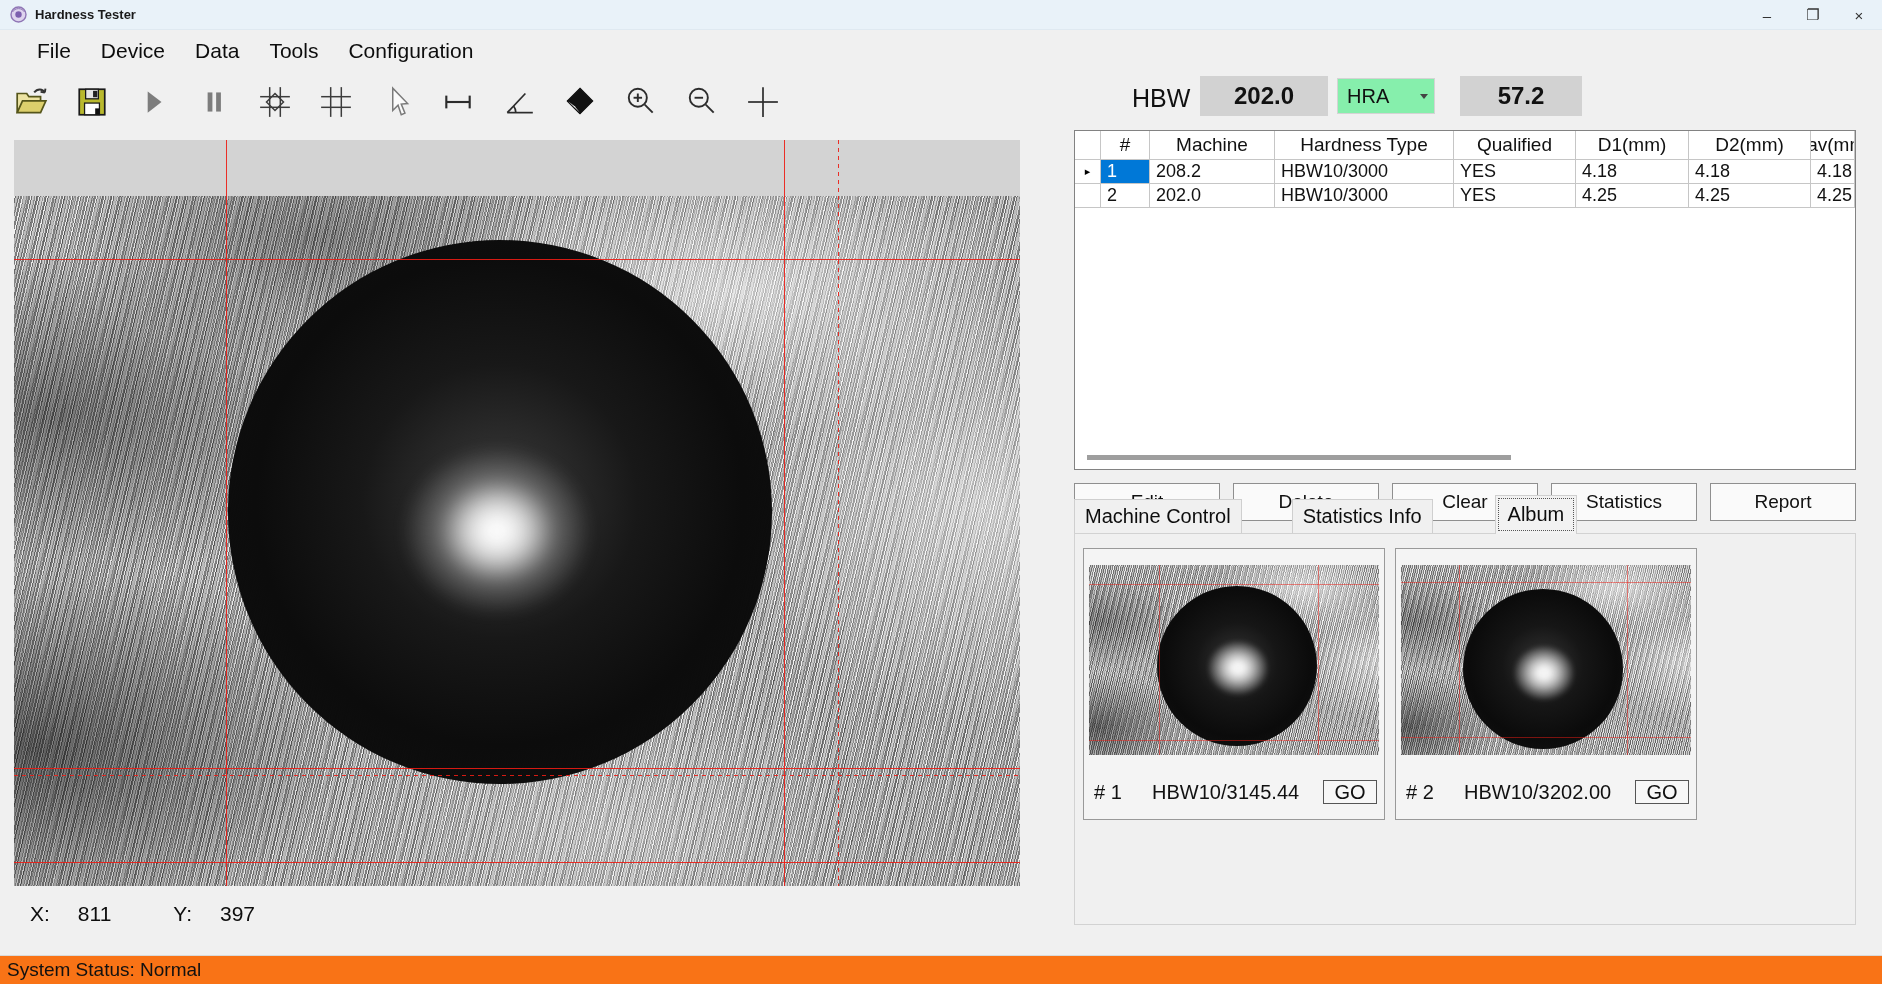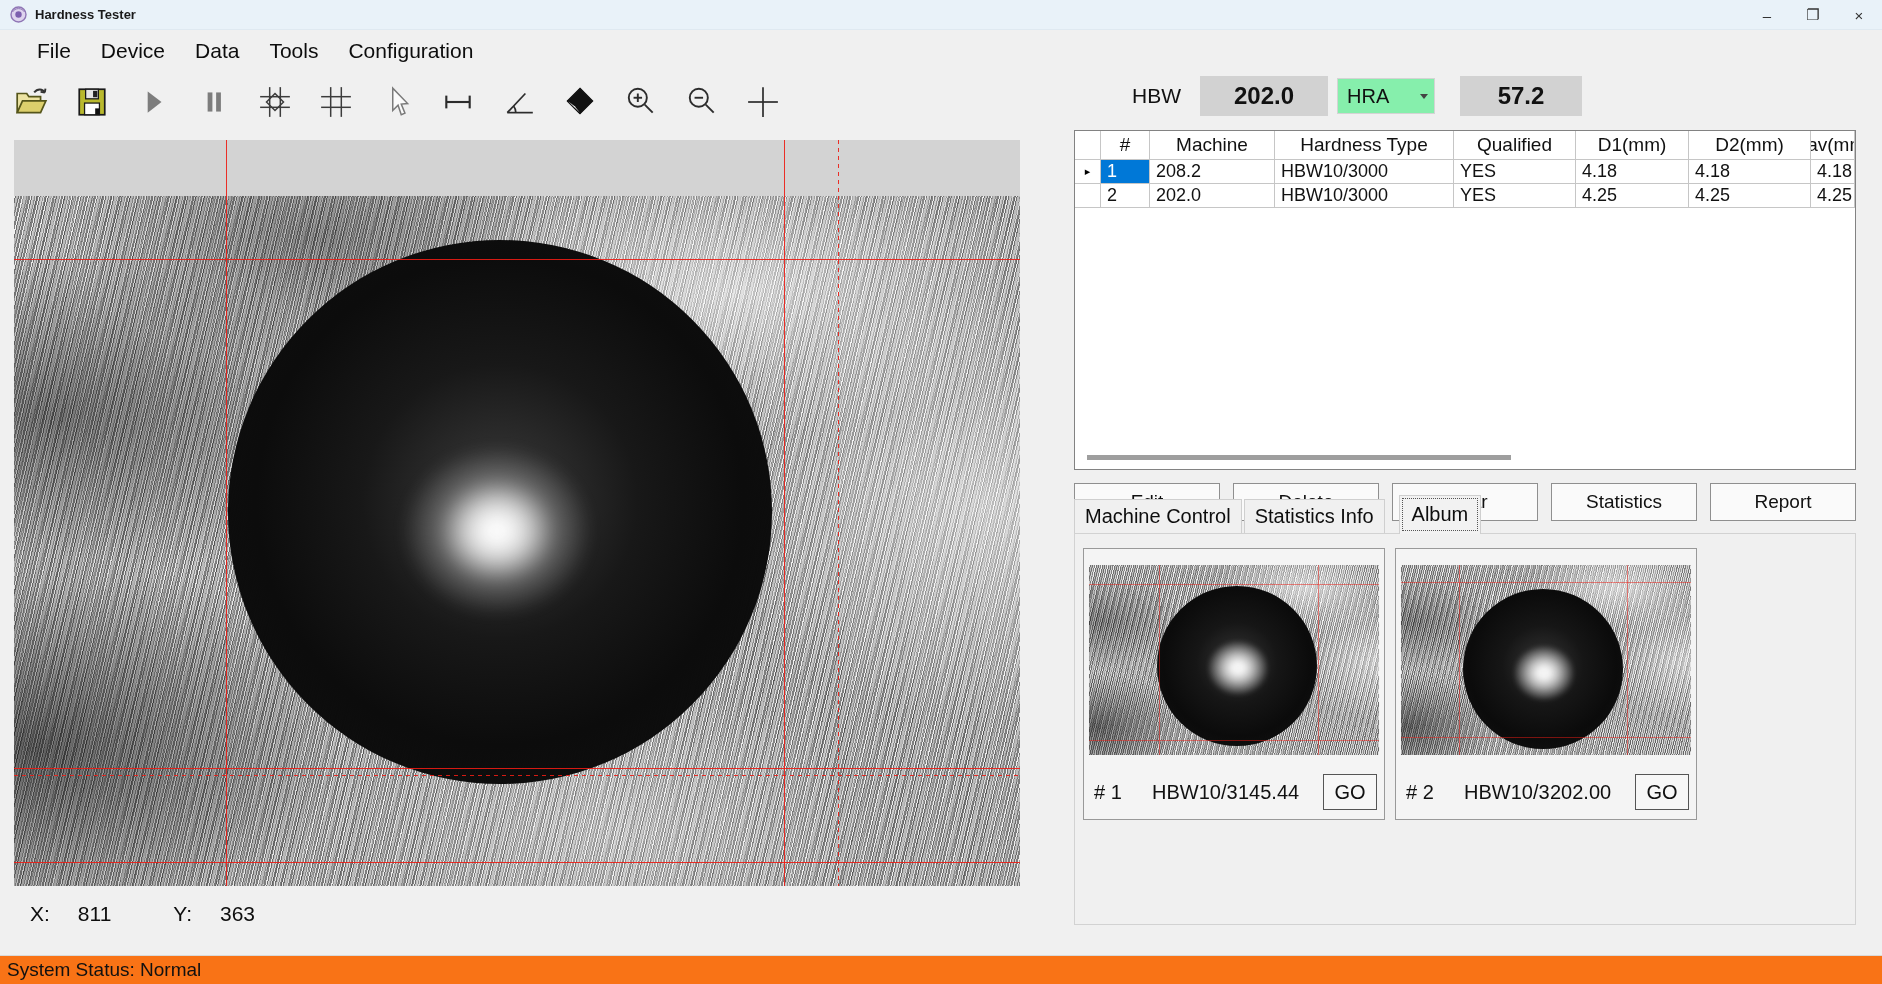--- a/index.html
+++ b/index.html
@@ -43,41 +43,41 @@
     filter:blur(7px); }
   .vline { position:absolute; top:0; bottom:0; width:1px; background:rgba(236,28,20,.9); }
   .vline.dashed { background:repeating-linear-gradient(to bottom, rgba(236,28,20,.9) 0 4px, transparent 4px 8px); }
   .hline { position:absolute; left:0; right:0; height:1px; background:rgba(236,28,20,.9); }
   .hline.dashed { background:repeating-linear-gradient(to right, rgba(236,28,20,.9) 0 4px, transparent 4px 8px); }
 
   .coords { position:absolute; left:30px; top:902px; display:flex; align-items:center; font-size:21px; color:#0d0d0d; }
   .coords .cl { margin-right:28px; } .coords .cv { margin-right:62px; }
 
   
-  .readout-label { position:absolute; left:1132px; top:84px; font-size:21px; }
+  .readout-label { position:absolute; left:1132px; top:84px; font-size:25px; }
   .readout-box { position:absolute; top:76px; height:40px; background:#d2d2d2; display:flex; align-items:center; justify-content:center; font-size:24px; font-weight:bold; }
   .rb1 { left:1200px; width:128px; } .rb2 { left:1460px; width:122px; }
   .combo { position:absolute; left:1337px; top:78px; width:98px; height:36px; background:#86efac; border:1px solid #d4d4d4; display:flex; align-items:center; font-size:20px; padding-left:9px; }
   .combo-arrow { position:absolute; right:6px; top:15px; width:0; height:0; border-left:4px solid transparent; border-right:4px solid transparent; border-top:5px solid #444; }
 
   
   .rtable { position:absolute; left:1074px; top:130px; width:782px; height:340px; background:#fff; border:1px solid #828282; overflow:hidden; }
   .trow { display:grid; grid-template-columns:26px 49px 125px 179px 122px 113px 122px 44px; }
   .tcell { border-right:1px solid #c6c6c6; border-bottom:1px solid #c6c6c6; font-size:18px; padding-left:6px; display:flex; align-items:center; overflow:hidden; white-space:nowrap; }
   .thead .tcell { height:29px; justify-content:center; padding-left:0; font-size:19px; }
   .tdata .tcell { height:24px; }
   .sel-cell { justify-content:center !important; padding-left:0 !important; font-size:11px !important; color:#000; }
   .cell-selected { background:#0078d7; color:#fff; }
   .hscroll-thumb { position:absolute; left:12px; top:324px; width:424px; height:5px; background:#9e9e9e; }
 
   
   .action-btn { position:absolute; top:483px; width:146px; height:38px; background:#fafafa; border:1px solid #8f8f8f; display:flex; align-items:center; justify-content:center; font-size:19px; }
 
   
-  .tabstrip { position:absolute; left:1074px; top:500px; height:34px; display:flex; align-items:flex-end; }
+  .tabstrip { position:absolute; left:1074px; top:500px; height:34px; display:flex; align-items:flex-end;gap:48px; }
   .tab { font-size:20px; padding:5px 10px 6px 10px; border:1px solid #cfcfcf; border-bottom:none; background:#f0f0f0; margin-right:2px; color:#0d0d0d; }
   .tab.active { position:relative; padding:7px 12px 8px 12px; background:#f2f2f2; outline:1px dotted #555; outline-offset:-4px; z-index:3;margin-left:12px; }
   .tabpage { position:absolute; left:1074px; top:533px; width:782px; height:392px; background:#f0f0f0; border:1px solid #d2d2d2; }
 
   
   .album-card { position:absolute; top:548px; width:302px; height:272px; background:#f4f4f4; border:1px solid #999; z-index:2; }
   .thumb { position:absolute; left:5px; top:16px; width:290px; height:190px; overflow:hidden;
     background:
       radial-gradient(45% 35% at 75% 12%, rgba(255,255,255,.55), transparent 70%),
       radial-gradient(40% 45% at 98% 50%, rgba(255,255,255,.45), transparent 70%),
@@ -89,21 +89,21 @@
   .t-indent { position:absolute; left:68px; top:21px; width:160px; height:160px; border-radius:50%;
     background:radial-gradient(circle at 50% 48%, rgba(55,55,55,1) 0%, rgba(22,22,22,1) 35%, rgba(11,11,11,1) 64%, rgba(10,10,10,.95) 87%, rgba(10,10,10,0) 100%); }
   .t-glow { position:absolute; left:118px; top:75px; width:62px; height:56px; border-radius:50%;
     background:radial-gradient(closest-side, rgba(255,255,255,.95) 0 18%, rgba(240,240,240,.75) 45%, transparent 100%); filter:blur(2px); }
   .t-vline { position:absolute; top:0; bottom:0; width:1px; background:rgba(236,28,20,.5); }
   .t-hline { position:absolute; left:0; right:0; height:1px; background:rgba(236,28,20,.5); }
   .caption { position:absolute; left:10px; right:7px; bottom:7px; height:40px; display:flex; align-items:center; font-size:20px; }
   .cap-index { width:58px; }
   .cap-type { display:inline-block; max-width:86px; overflow:hidden; white-space:nowrap; }
   .cap-value { white-space:nowrap; }
-  .go-btn { margin-left:auto; width:54px; height:36px; border:1px solid #555; background:#f7f7f7; display:flex; align-items:center; justify-content:center; font-size:20px; }
+  .go-btn { margin-left:auto; width:54px; height:24px; border:1px solid #555; background:#f7f7f7; display:flex; align-items:center; justify-content:center; font-size:20px; }
 
   
   .statusbar { position:absolute; left:0; bottom:0; width:100%; height:29px; background:#f97316; border-top:1px solid #d9d9d9; display:flex; align-items:center; }
   .statusbar span { font-size:19px; margin-left:7px; }
 </style>
 </head>
 <body>
 
 <div class="app">
 
@@ -235,21 +235,21 @@
     </div>
     <div class="vline" style="left:212px"></div>
     <div class="vline" style="left:770px"></div>
     <div class="vline dashed" style="left:824px"></div>
   </div>
 
   <div class="coords">
     <span class="cl">X:</span>
     <span class="cv">811</span>
     <span class="cl">Y:</span>
-    <span class="cv">363</span>
+    <span class="cv">397</span>
   </div>
 
   <span class="readout-label">HBW</span>
   <div class="readout-box rb1">202.0</div>
   <div class="combo">
     <span>HRA</span>
     <span class="combo-arrow"></span>
   </div>
   <div class="readout-box rb2">57.2</div>
 

